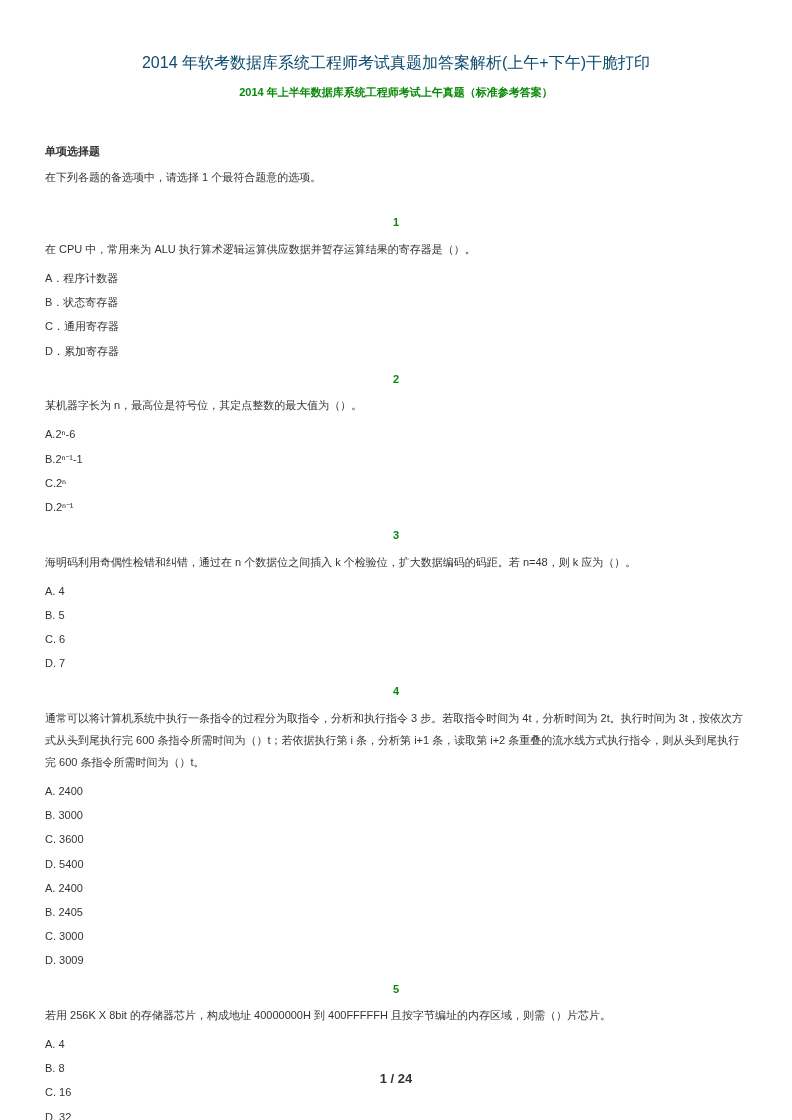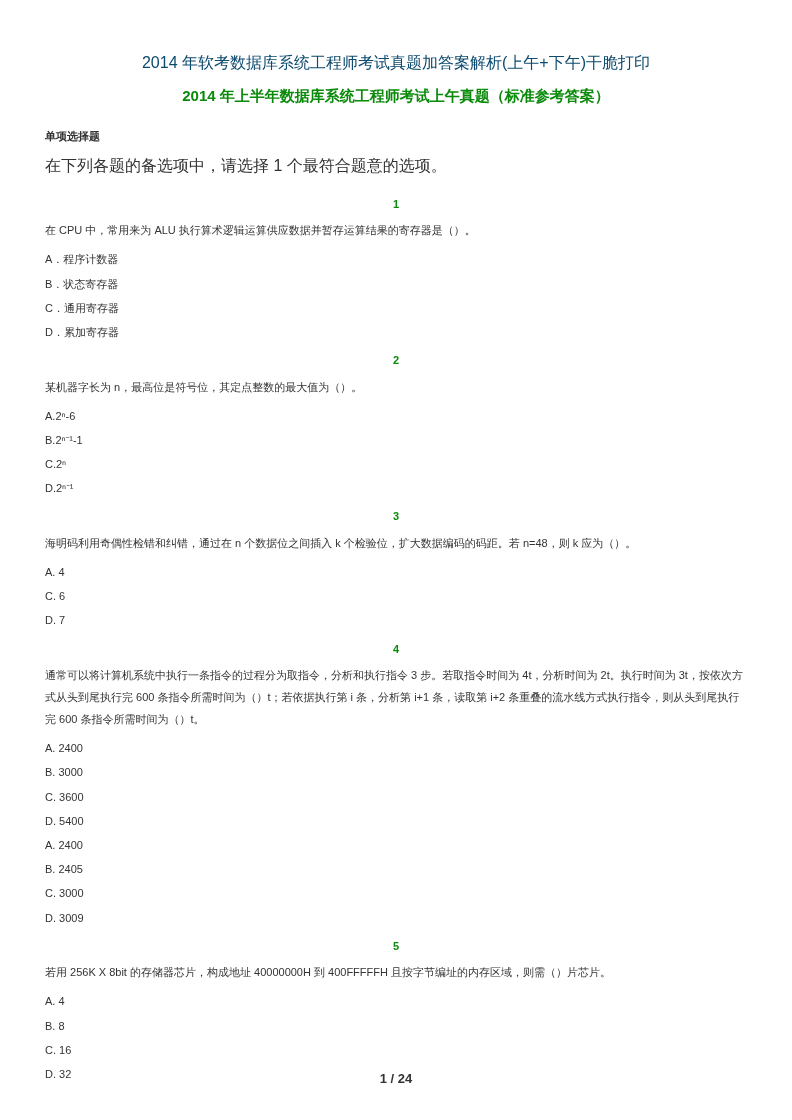--- a/index.html
+++ b/index.html
@@ -16,33 +16,33 @@
     }
     .title {
       text-align: center;
       font-size: 16px;
       font-weight: normal;
       margin-bottom: 8px;
       color: #0c4a6e;
     }
     .subtitle {
       text-align: center;
-      font-size: 15px;
+      font-size: 11px;
       color: #0a8a0a;
       font-weight: bold;
-      margin-bottom: 20px;
+      margin-bottom: 42px;
     }
     .section-header {
       font-weight: bold;
       margin-bottom: 8px;
       font-size: 11px;
     }
     .instruction {
-      margin-bottom: 17px;
-      font-size: 16px;
+      margin-bottom: 28px;
+      font-size: 11px;
     }
     .question-number {
       text-align: center;
       color: #0a8a0a;
       font-weight: bold;
       font-size: 11px;
       margin: 6px 0;
     }
     .question-text {
       margin-bottom: 6px;
@@ -89,20 +89,21 @@
       <div class="question-text">某机器字长为 n，最高位是符号位，其定点整数的最大值为（）。</div>
       <div class="option">A.2ⁿ-6</div>
       <div class="option">B.2ⁿ⁻¹-1</div>
       <div class="option">C.2ⁿ</div>
       <div class="option">D.2ⁿ⁻¹</div>
     </div>
     <div class="question-block">
       <div class="question-number">3</div>
       <div class="question-text">海明码利用奇偶性检错和纠错，通过在 n 个数据位之间插入 k 个检验位，扩大数据编码的码距。若 n=48，则 k 应为（）。</div>
       <div class="option">A. 4</div>
+      <div class="option">B. 5</div>
       <div class="option">C. 6</div>
       <div class="option">D. 7</div>
     </div>
     <div class="question-block">
       <div class="question-number">4</div>
       <div class="question-text">通常可以将计算机系统中执行一条指令的过程分为取指令，分析和执行指令 3 步。若取指令时间为 4t，分析时间为 2t。执行时间为 3t，按依次方式从头到尾执行完 600 条指令所需时间为（）t；若依据执行第 i 条，分析第 i+1 条，读取第 i+2 条重叠的流水线方式执行指令，则从头到尾执行完 600 条指令所需时间为（）t。</div>
       <div class="option">A. 2400</div>
       <div class="option">B. 3000</div>
       <div class="option">C. 3600</div>
       <div class="option">D. 5400</div>

